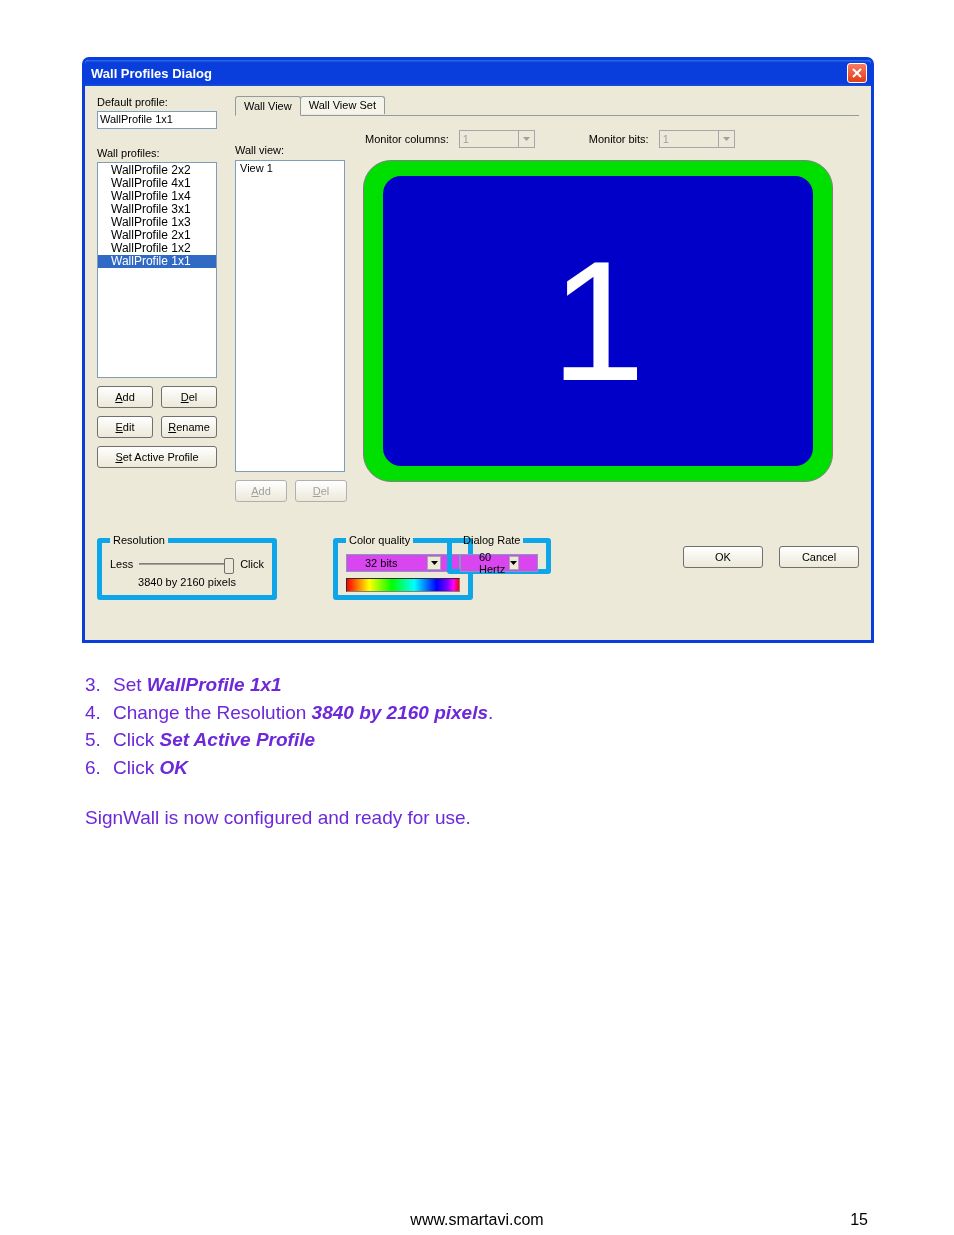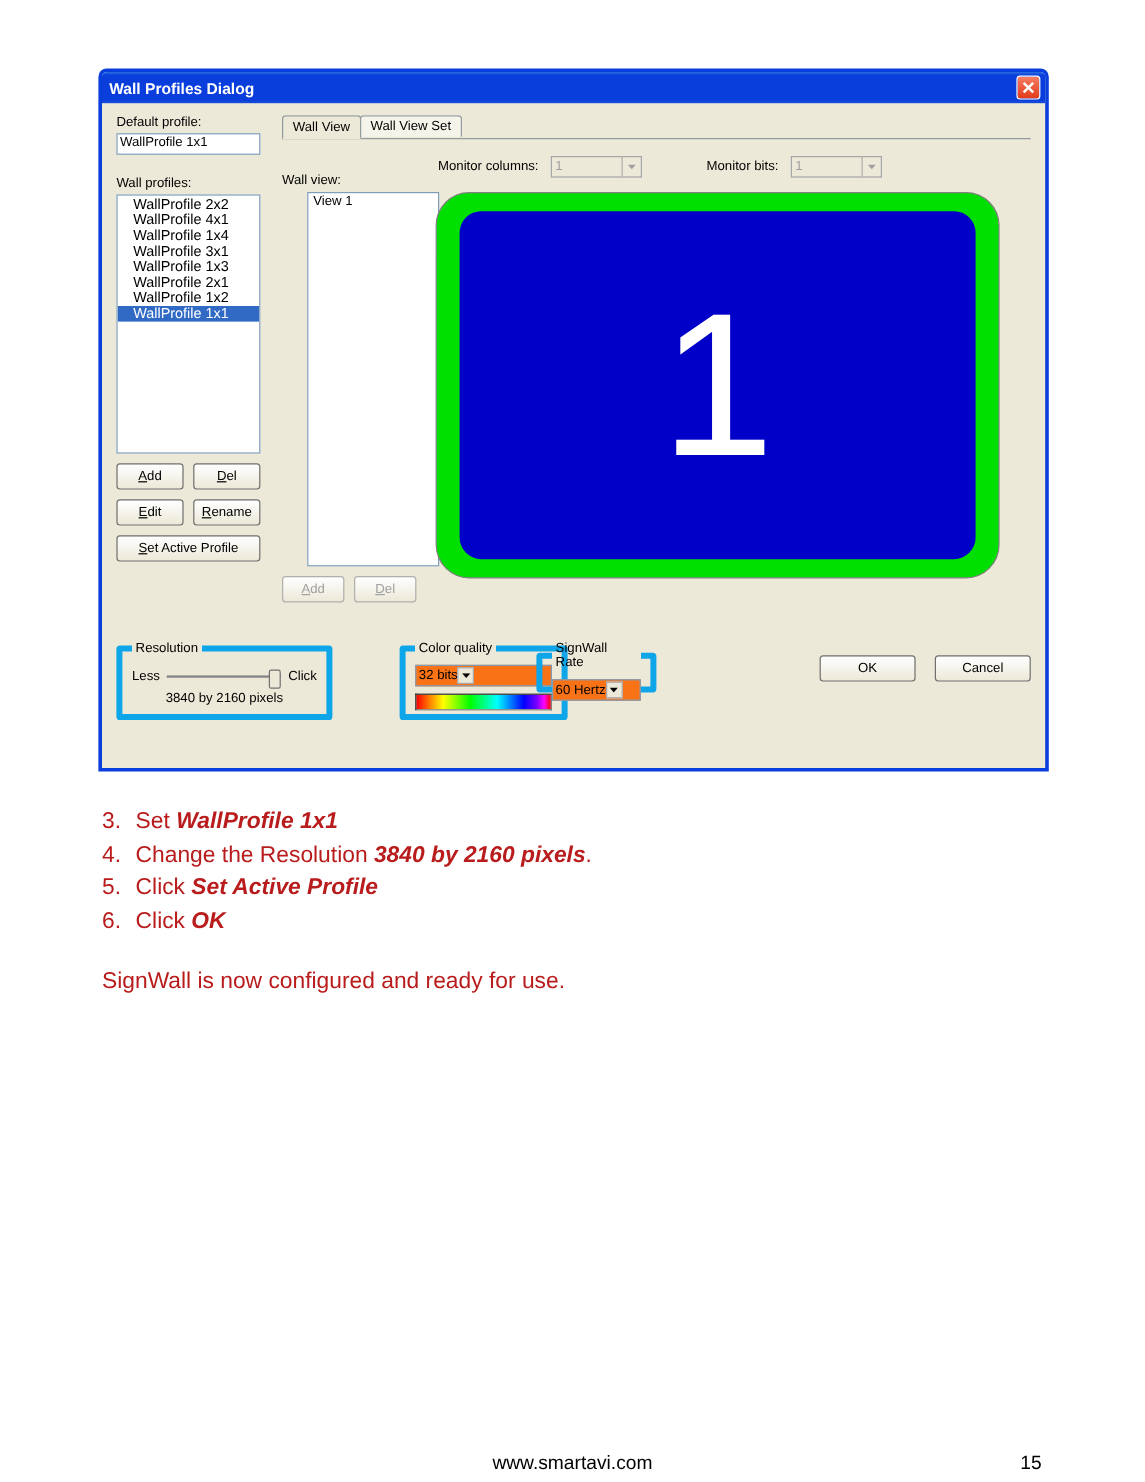--- a/index.html
+++ b/index.html
@@ -162,21 +162,21 @@
     background:#ECE9D8;
     display:flex;align-items:center;justify-content:center;
   }
   .wallview-lbl {
     position:absolute;
     left:0; top:48px;
   }
   .wallview-list {
     position:absolute;
     left:0; top:64px;
-    width:110px; height:312px;margin-left:21px;
+    width:110px; height:312px;
   }
   .wallview-list .item { padding:0 2px; }
   
   .preview {
     position:absolute;
     left:128px; top:64px;
     width:470px; height:322px;
     background:#00E000;
     border-radius:28px;
     display:flex; align-items:center; justify-content:center;
@@ -235,24 +235,24 @@
     border-radius:2px;
   }
   .res-text { text-align:center; margin-top:6px;}
   .fs-color {
     position:absolute; left:196px; top:0;
     width:140px; height:66px;margin-left:40px;
   }
   .sel {
     width:100%; height:18px;
     border:1px solid #7F9DB9;
-    background:#f97316;
+    background:#d946ef;
     font-size:11px;
-    display:flex; align-items:center; justify-content:flex-start;
-    padding:0 2px;
+    display:flex; align-items:center; justify-content:space-between;
+    padding:0 18px;
   }
   .sel .arrow {
     width:14px;height:14px;border:1px solid #A7A6AA;background:#ECE9D8;
     display:flex;align-items:center;justify-content:center;
   }
   .color-bar {
     margin-top:6px;
     height:14px;
     border:1px inset #808080;
     background:linear-gradient(to right,
@@ -269,21 +269,21 @@
     display:flex; gap:16px;
   }
   .ok-cancel .btn { width:80px; }
   
   .doc {
     position:absolute;
     left:85px; top:672px;
     width:800px;
     font-family:"Segoe UI","Myriad Pro",sans-serif;
     font-size:19px;
-    color:#b91c1c;
+    color:#6d28d9;
     line-height:1.35;
   }
   .doc ol {
     list-style:none;
     padding:0; margin:0 0 24px 0;
   }
   .doc li { margin-bottom:2px;}
   .doc li .n { display:inline-block; width:28px;}
   .doc .bi { font-weight:700; font-style:italic;}
   .footer {
@@ -422,21 +422,21 @@
             <div class="arrow">
               <svg class="chevron" viewBox="0 0 7 4">
                   <path d="M0 0 L3.5 4 L7 0 Z" fill="#000"></path>
                 </svg>
             </div>
           </div>
           <div class="color-bar"></div>
         </fieldset>
 
         <fieldset class="fs-refresh">
-          <legend>SignWall Rate</legend>
+          <legend>Dialog Rate</legend>
           <div class="sel">
             <span>60 Hertz</span>
             <div class="arrow">
               <svg class="chevron" viewBox="0 0 7 4">
                   <path d="M0 0 L3.5 4 L7 0 Z" fill="#000"></path>
                 </svg>
             </div>
           </div>
         </fieldset>
 

